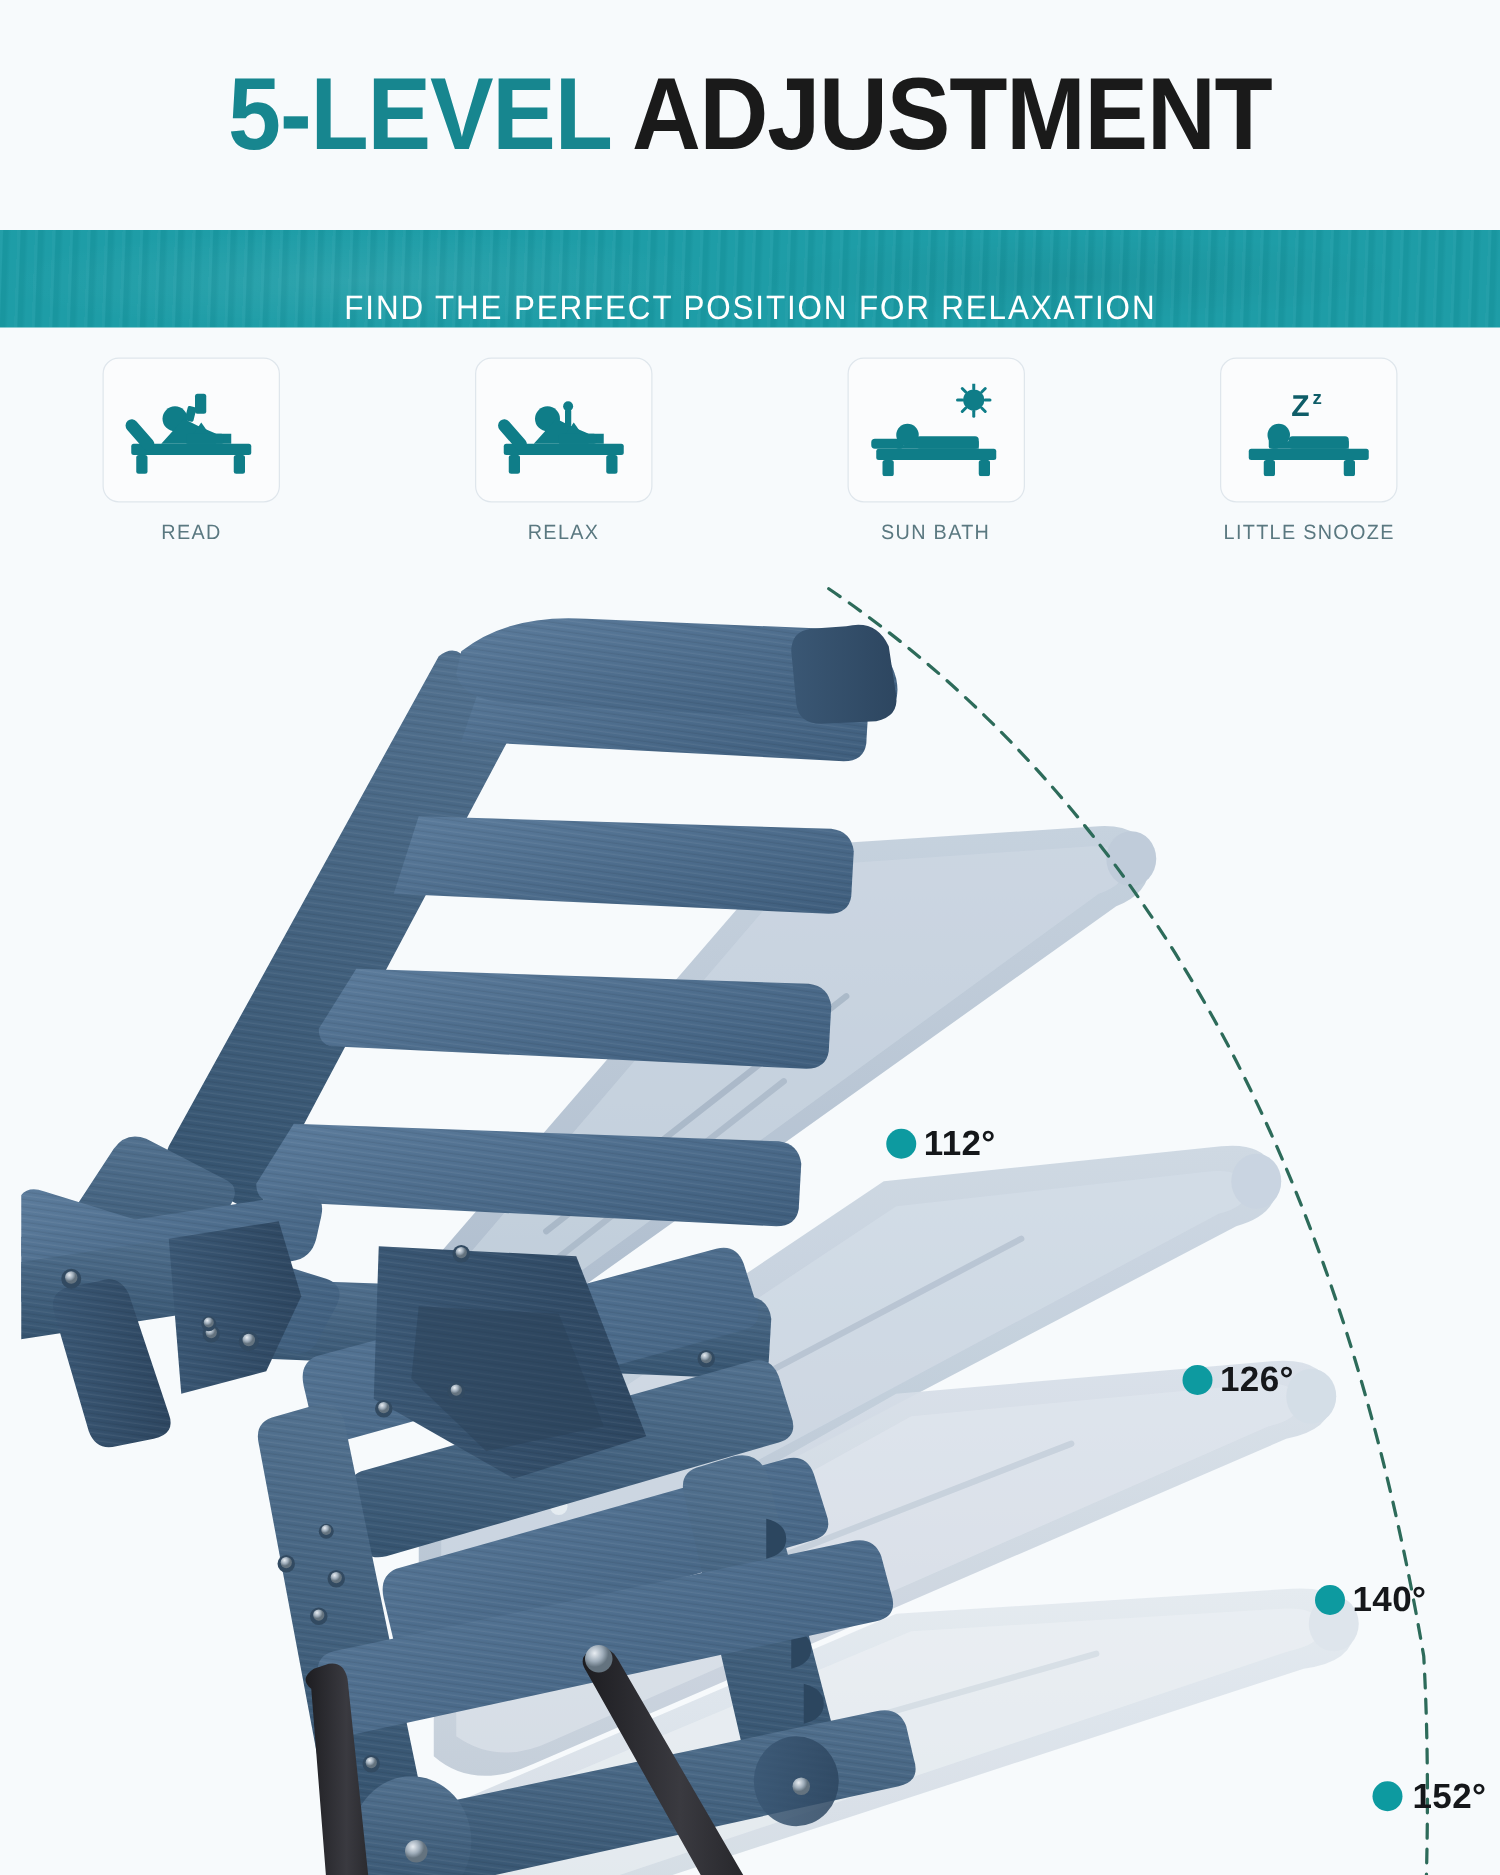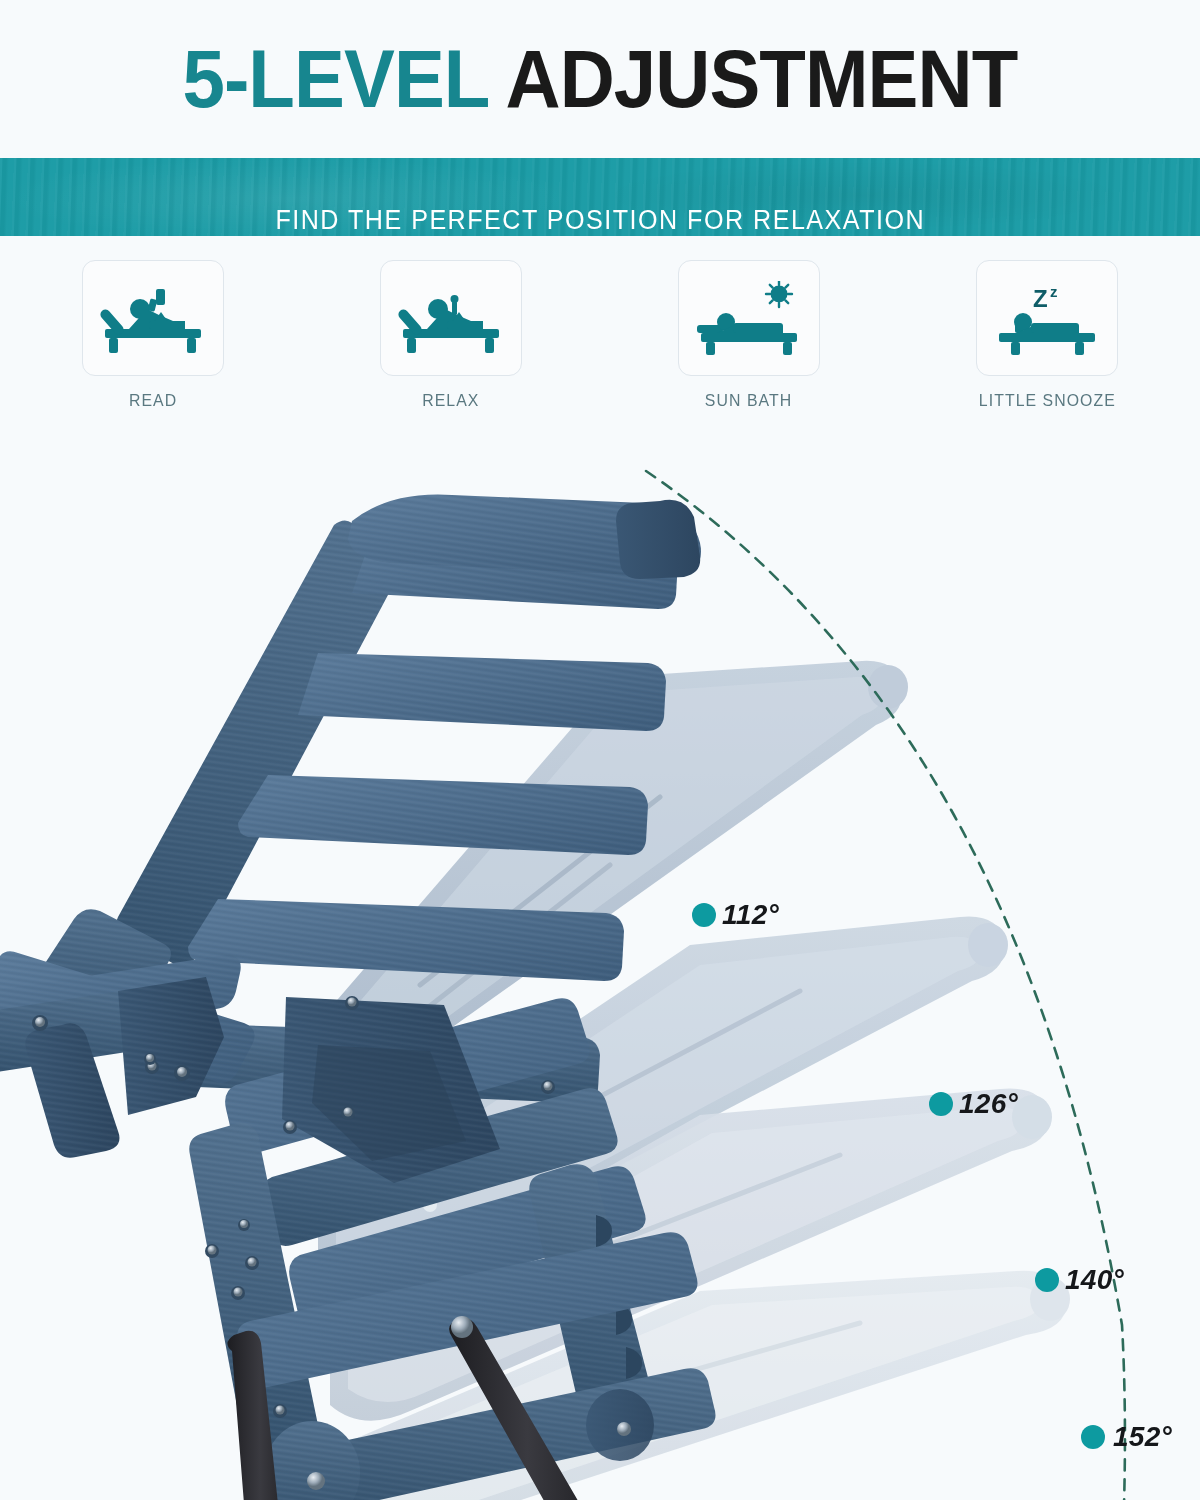--- a/index.html
+++ b/index.html
@@ -6,21 +6,21 @@
   body {
     width:1200px; height:1500px;
     background:#f7fafc;
     font-family:"Liberation Sans", sans-serif;
     overflow:hidden;
     position:relative;
   }
 
   
   .header {
-    height:158px;
+    height:184px;
     background:#f7fafc;
     display:flex; align-items:center; justify-content:center;
   }
   .title {
     font-size:82px;
     font-weight:bold;
     letter-spacing:-1px;
     white-space:nowrap;
     transform:scaleX(0.93);
     line-height:1;
@@ -83,22 +83,22 @@
     font-size:16.5px;
     color:#5a7880;
     letter-spacing:1.1px;
     white-space:nowrap;
     transform:scaleX(0.96);
   }
 
   
   .stage {
     position:absolute;
-    left:0; top:425px;
-    width:959px; height:1075px;font-style:italic;
+    left:17px; top:425px;
+    width:959px; height:1075px;
   }
   .stage svg { display:block; }
 
   .ang-label {
     font-family:"Liberation Sans", sans-serif;
     font-size:28px;
     font-weight:bold;
     fill:#15171a;
     letter-spacing:0.3px;
   }

